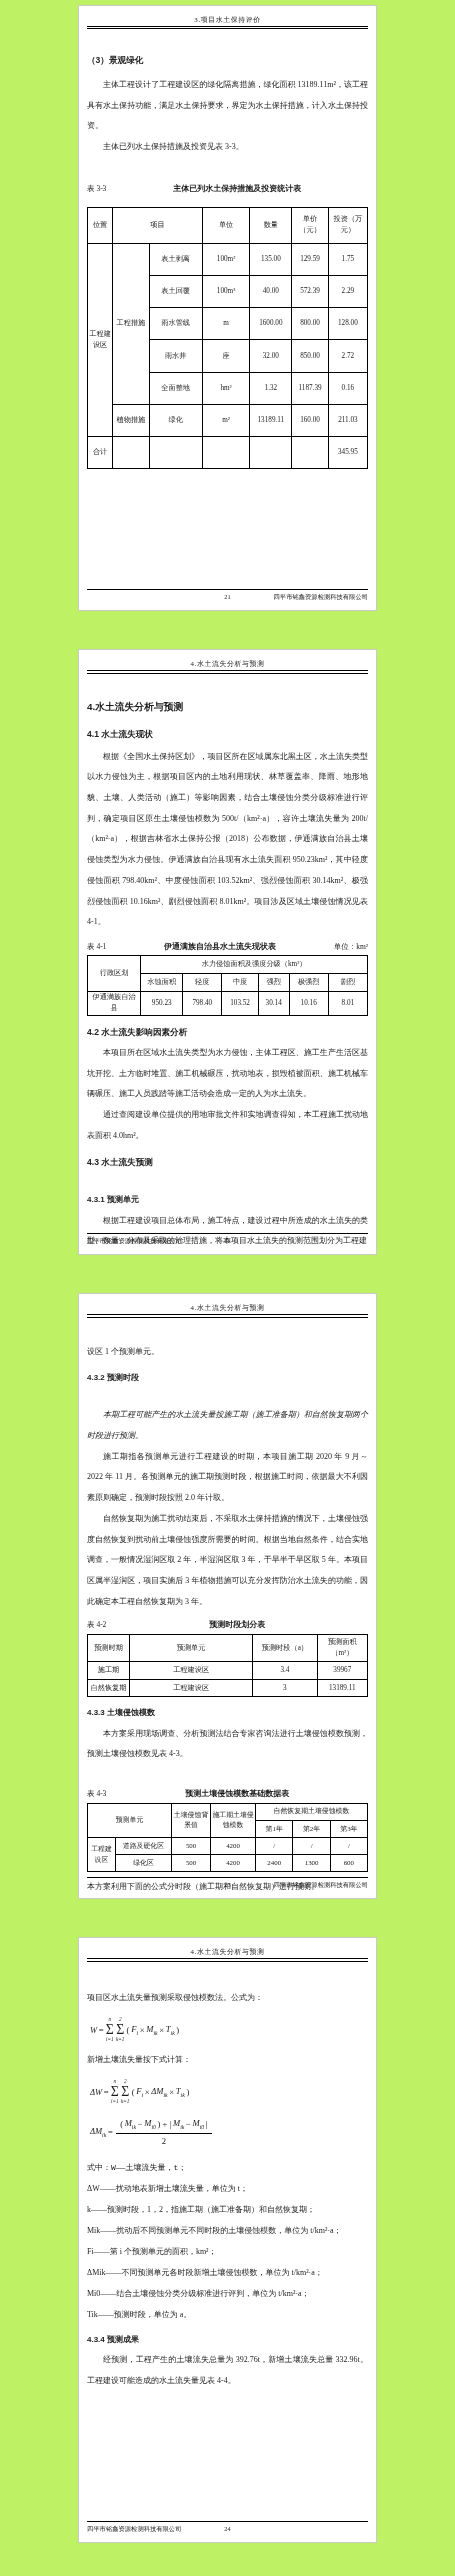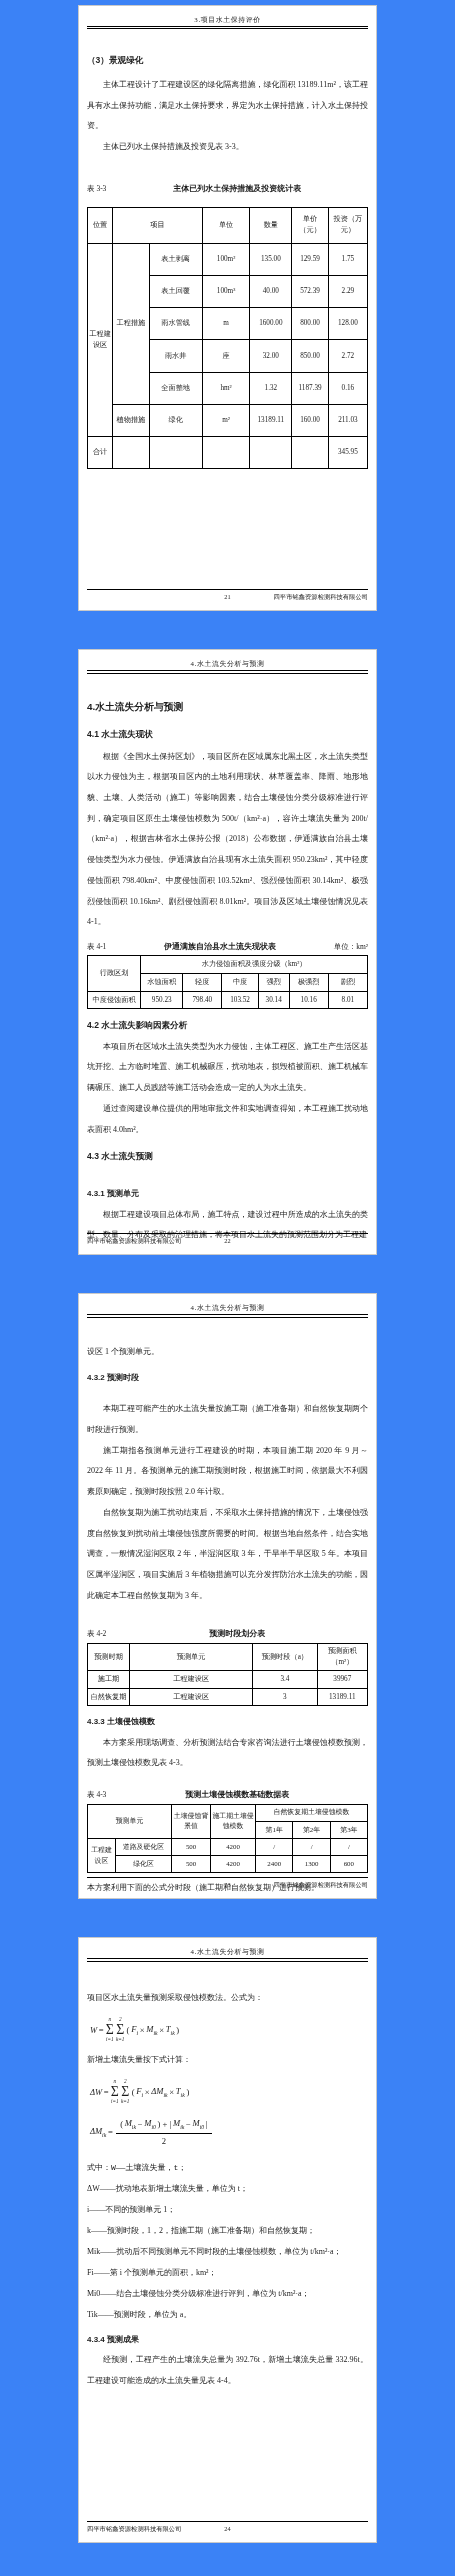--- a/index.html
+++ b/index.html
@@ -1,17 +1,17 @@
 <!DOCTYPE html>
 <html style="font-size:9.2px"><head>
 <meta charset="utf-8">
 <style>
   html,body{margin:0;padding:0;}
   body{background:#ebebeb;font-family:"Liberation Serif",serif;color:#1c1c1c;}
-  #canvas{position:relative;width:455px;height:2576px;background:#3b82f6;overflow:hidden;}
+  #canvas{position:relative;width:455px;height:2576px;background:#bef264;overflow:hidden;}
   .page{position:absolute;left:78px;width:299px;height:606px;background:#ffffff;
         border:0.6px solid #c9c9c9;box-sizing:border-box;overflow:hidden;}
   .page-inner{padding:0 8px;}
   .run-head{text-align:center;font-size:6.9px;letter-spacing:0.6px;padding-top:8px;line-height:11.5px;}
   .head-rule{height:1.7px;border-top:1.1px solid #000;border-bottom:0.6px solid #000;margin-top:0.6px;}
   .para{font-size:8px;line-height:20.7px;text-align:justify;text-indent:2em;margin:0;}
   .noind{text-indent:0;}
   .defline{font-size:8px;line-height:21px;text-align:justify;text-indent:0;margin:0;}
   .h-big{font-family:"Liberation Sans",sans-serif;font-size:9.8px;font-weight:700;line-height:17px;margin:0;}
   .h-sec{font-family:"Liberation Sans",sans-serif;font-size:8.6px;font-weight:700;line-height:17px;margin:0;}
@@ -181,21 +181,21 @@
           </tr>
           <tr>
             <td>水蚀面积</td>
             <td>轻度</td>
             <td>中度</td>
             <td>强烈</td>
             <td>极强烈</td>
             <td>剧烈</td>
           </tr>
           <tr>
-            <td>中度侵蚀面积</td>
+            <td>伊通满族自治县</td>
             <td>950.23</td>
             <td>798.40</td>
             <td>103.52</td>
             <td>30.14</td>
             <td>10.16</td>
             <td>8.01</td>
           </tr>
         </tbody>
       </table>
 
@@ -213,25 +213,25 @@
     </div>
   </div>
 
   <div class="page" style="top:1293px;">
     <div class="page-inner">
       <div class="run-head">4.水土流失分析与预测</div>
       <div class="head-rule"></div>
 
       <p class="para noind" style="margin-top:24px;">设区 1 个预测单元。</p>
       <h3 class="h-sub" style="margin-top:6.9px;">4.3.2 预测时段</h3>
-      <p class="para" style="margin-top:13px;">本期工程可能产生的水土流失量按施工期（施工准备期）和自然恢复期两个时段进行预测。</p>
+      <p class="para" style="margin-top:19px;font-style:italic;">本期工程可能产生的水土流失量按施工期（施工准备期）和自然恢复期两个时段进行预测。</p>
       <p class="para">施工期指各预测单元进行工程建设的时期，本项目施工期 2020 年 9 月～2022 年 11 月。各预测单元的施工期预测时段，根据施工时间，依据最大不利因素原则确定，预测时段按照 2.0 年计取。</p>
       <p class="para">自然恢复期为施工扰动结束后，不采取水土保持措施的情况下，土壤侵蚀强度自然恢复到扰动前土壤侵蚀强度所需要的时间。根据当地自然条件，结合实地调查，一般情况湿润区取 2 年，半湿润区取 3 年，干旱半干旱区取 5 年。本项目区属半湿润区，项目实施后 3 年植物措施可以充分发挥防治水土流失的功能，因此确定本工程自然恢复期为 3 年。</p>
 
-      <div class="tcap" style="margin-top:21px;font-family:Liberation Serif, serif;">
+      <div class="tcap" style="margin-top:6px;font-family:Liberation Serif, serif;">
         <span class="lab">表 4-2</span>
         <span class="ttl">预测时段划分表</span>
       </div>
 
       <table class="dtab t42" style="margin-top:1.7px;">
         <colgroup>
             <col style="width:15%">
             <col style="width:44%">
             <col style="width:23%">
             <col style="width:18%">
@@ -254,21 +254,21 @@
             <td>工程建设区</td>
             <td>3</td>
             <td>13189.11</td>
           </tr>
         </tbody>
       </table>
 
       <h3 class="h-sub" style="margin-top:6.9px;">4.3.3 土壤侵蚀模数</h3>
       <p class="para" style="margin-top:2.3px;">本方案采用现场调查、分析预测法结合专家咨询法进行土壤侵蚀模数预测，预测土壤侵蚀模数见表 4-3。</p>
 
-      <div class="tcap" style="margin-top:14px;">
+      <div class="tcap" style="margin-top:22px;">
         <span class="lab">表 4-3</span>
         <span class="ttl">预测土壤侵蚀模数基础数据表</span>
       </div>
 
       <table class="dtab t43" style="margin-top:1.7px;">
         <colgroup>
             <col style="width:10%">
             <col style="width:20%">
             <col style="width:14%">
             <col style="width:16%">
@@ -384,24 +384,24 @@
               <span class="f-op">|</span>
             </span>
             <span class="f-den">
               <span class="f-op">2</span>
             </span>
           </span>
         </div>
 
       <p class="defline" style="margin-top:5.7px;font-family:Liberation Mono, monospace;">式中：W——土壤流失量，t；</p>
       <p class="defline">ΔW——扰动地表新增土壤流失量，单位为 t；</p>
-      <p class="defline">i——不同的预测单元 1；</p>
       <p class="defline">k——预测时段，1，2，指施工期（施工准备期）和自然恢复期；</p>
       <p class="defline">Mik——扰动后不同预测单元不同时段的土壤侵蚀模数，单位为 t/km²·a；</p>
       <p class="defline">Fi——第 i 个预测单元的面积，km²；</p>
+      <p class="defline">ΔMik——不同预测单元各时段新增土壤侵蚀模数，单位为 t/km²·a；</p>
       <p class="defline">Mi0——结合土壤侵蚀分类分级标准进行评判，单位为 t/km²·a；</p>
       <p class="defline">Tik——预测时段，单位为 a。</p>
 
       <h3 class="h-sub" style="margin-top:5.7px;">4.3.4 预测成果</h3>
       <p class="para" style="margin-top:2.3px;">经预测，工程产生的土壤流失总量为 392.76t，新增土壤流失总量 332.96t。工程建设可能造成的水土流失量见表 4-4。</p>
     </div>
     <div class="foot">
       <div class="fl">四平市铭鑫资源检测科技有限公司</div>
       <div class="fc">24</div>
       <div class="fr"></div>

